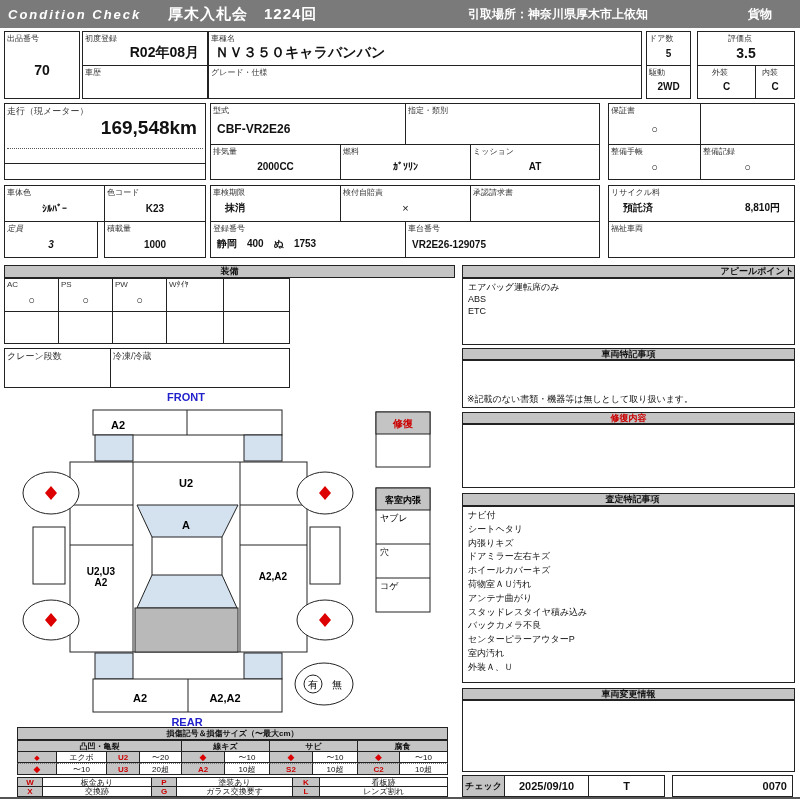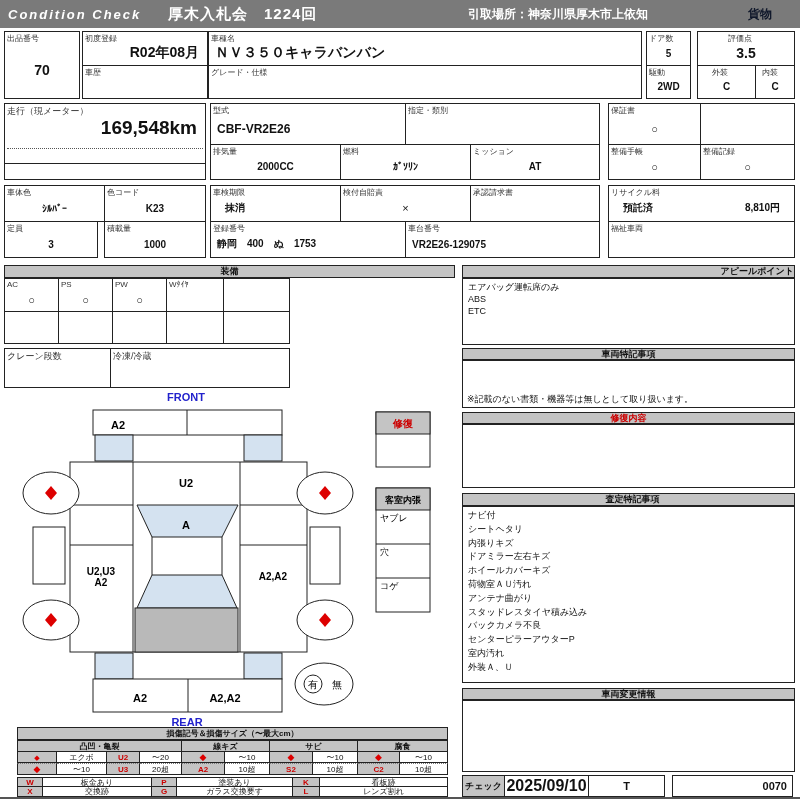--- a/index.html
+++ b/index.html
@@ -4,21 +4,21 @@
 <style>
   html,body{margin:0;padding:0;background:#e8e8e8;}
   #sheet{position:relative;width:800px;height:800px;background:#fff;overflow:hidden;
          font-family:"Liberation Sans","DejaVu Sans",sans-serif;color:#111;}
   
   .topbar{position:absolute;left:0;top:0;width:800px;height:28px;background:#7a7a7a;
           display:flex;align-items:center;}
   .brand{font-style:italic;font-weight:bold;color:#fff;font-size:13px;margin-left:8px;letter-spacing:2px;width:160px;}
   .auction{color:#fff;font-weight:bold;font-size:15px;letter-spacing:1px;width:300px;}
   .pickup{color:#fff;font-weight:bold;font-size:12px;width:280px;}
-  .category{color:#0f172a;font-weight:bold;font-size:12px;}
+  .category{color:#ffffff;font-weight:bold;font-size:12px;}
   
   .cell{position:absolute;border:1px solid #222;background:#fff;box-sizing:border-box;}
   .lbl{position:absolute;top:1px;left:2px;font-size:8px;color:#333;white-space:nowrap;}
   .val{position:absolute;left:0;right:0;top:9px;bottom:0;display:flex;align-items:center;justify-content:center;
        font-weight:bold;font-size:12px;white-space:nowrap;}
   .val.sm{font-size:10px;}
   .val.big{font-size:19px;} .val.med{font-size:14px;}
   .val.left{justify-content:flex-start;padding-left:6px;}
   .val.right{justify-content:flex-end;padding-right:8px;}
   .val.mark{font-size:11px;font-weight:normal;}
@@ -145,21 +145,21 @@
   </div>
 
   <div class="cell" style="left:4px;top:185px;width:101px;height:37px;">
     <span class="lbl">車体色</span>
     <span class="val sm">ｼﾙﾊﾞｰ</span>
   </div>
   <div class="cell" style="left:104px;top:185px;width:102px;height:37px;">
     <span class="lbl">色コード</span>
     <span class="val sm">K23</span>
   </div>
-  <div class="cell" style="left:4px;top:221px;width:94px;height:37px;">
+  <div class="cell" style="left:4px;top:221px;width:94px;height:37px;font-style:italic;">
     <span class="lbl">定員</span>
     <span class="val sm">3</span>
   </div>
   <div class="cell" style="left:104px;top:221px;width:102px;height:37px;">
     <span class="lbl">積載量</span>
     <span class="val sm">1000</span>
   </div>
   <div class="cell" style="left:210px;top:185px;width:131px;height:37px;">
     <span class="lbl">車検期限</span>
     <span class="val sm left" style="padding-left:14px;">抹消</span>
@@ -271,21 +271,21 @@
     <span>車両変更情報</span>
   </div>
   <div class="secbody" style="left:462px;top:700px;width:333px;height:72px;">
     <span></span>
   </div>
 
   <div class="checkrow">
     <div class="cell" style="left:462px;top:775px;width:43px;height:22px;background:#c4c4c4;display:flex;align-items:center;justify-content:center;font-size:9px;font-weight:bold;">
       <span>チェック</span>
     </div>
-    <div class="cell" style="left:504px;top:775px;width:85px;height:22px;display:flex;align-items:center;justify-content:center;font-size:16px;font-weight:bold;">
+    <div class="cell" style="left:504px;top:775px;width:85px;height:22px;display:flex;align-items:center;justify-content:center;font-size:11px;font-weight:bold;">
       <span>2025/09/10</span>
     </div>
     <div class="cell" style="left:588px;top:775px;width:77px;height:22px;display:flex;align-items:center;justify-content:center;font-size:11px;font-weight:bold;">
       <span>T</span>
     </div>
     <div class="cell" style="left:672px;top:775px;width:121px;height:22px;display:flex;align-items:center;justify-content:flex-end;padding-right:5px;font-size:11px;font-weight:bold;">
       <span>0070</span>
     </div>
   </div>
 

